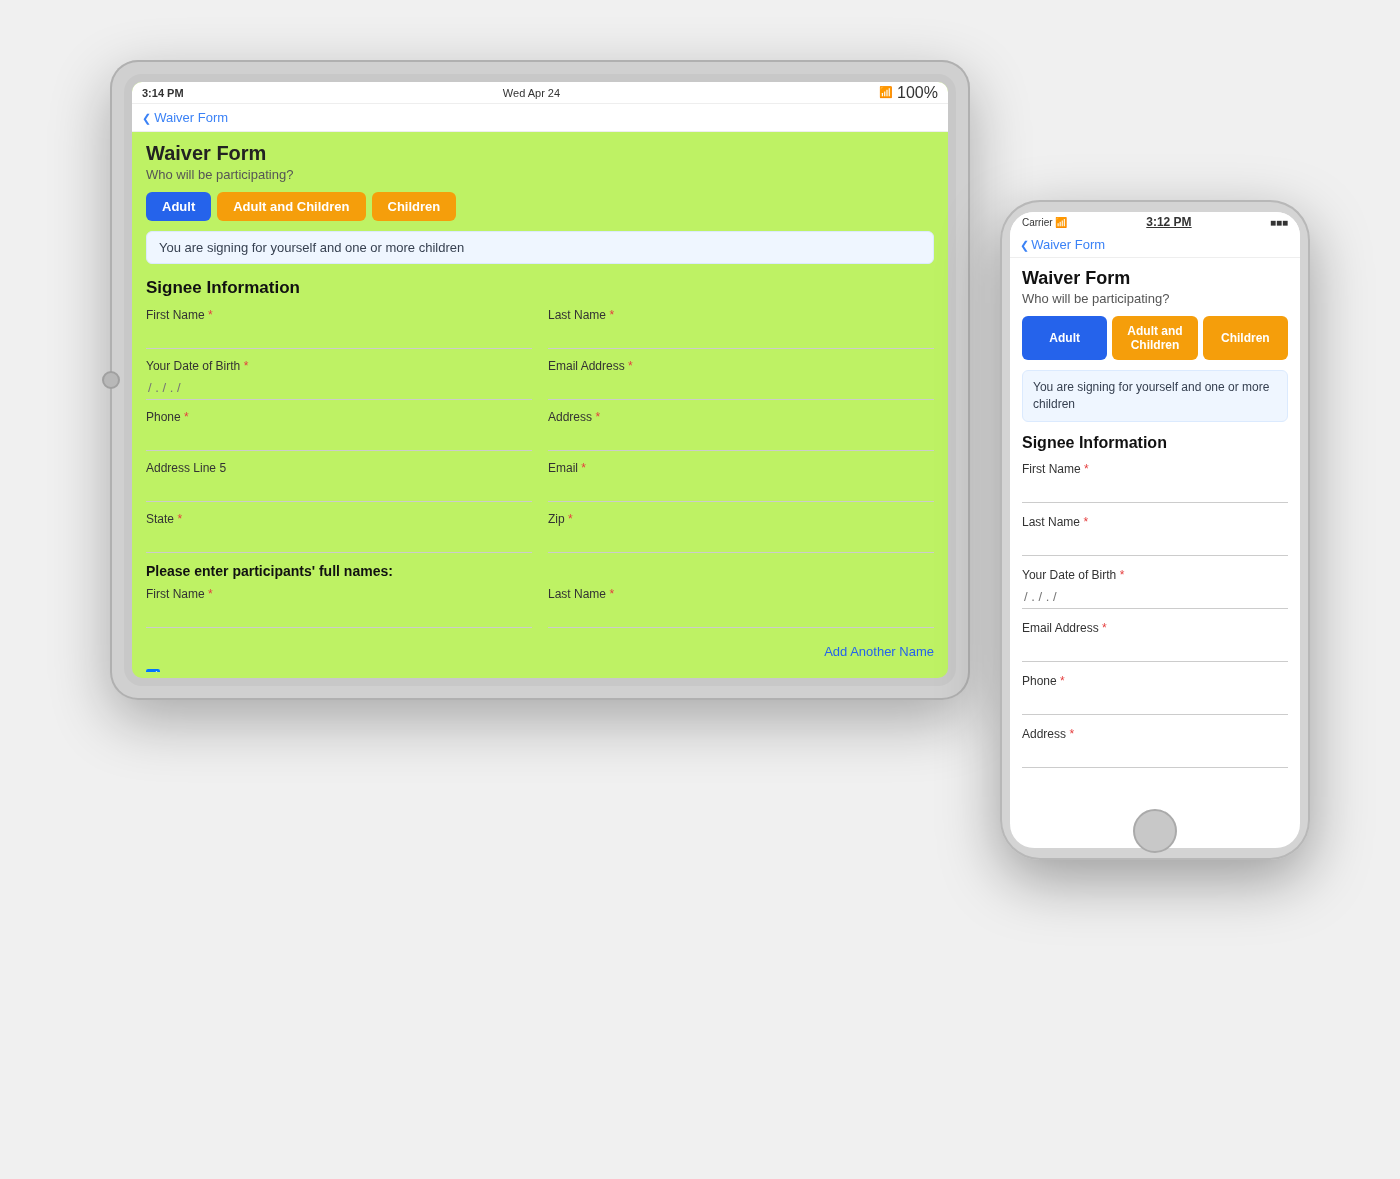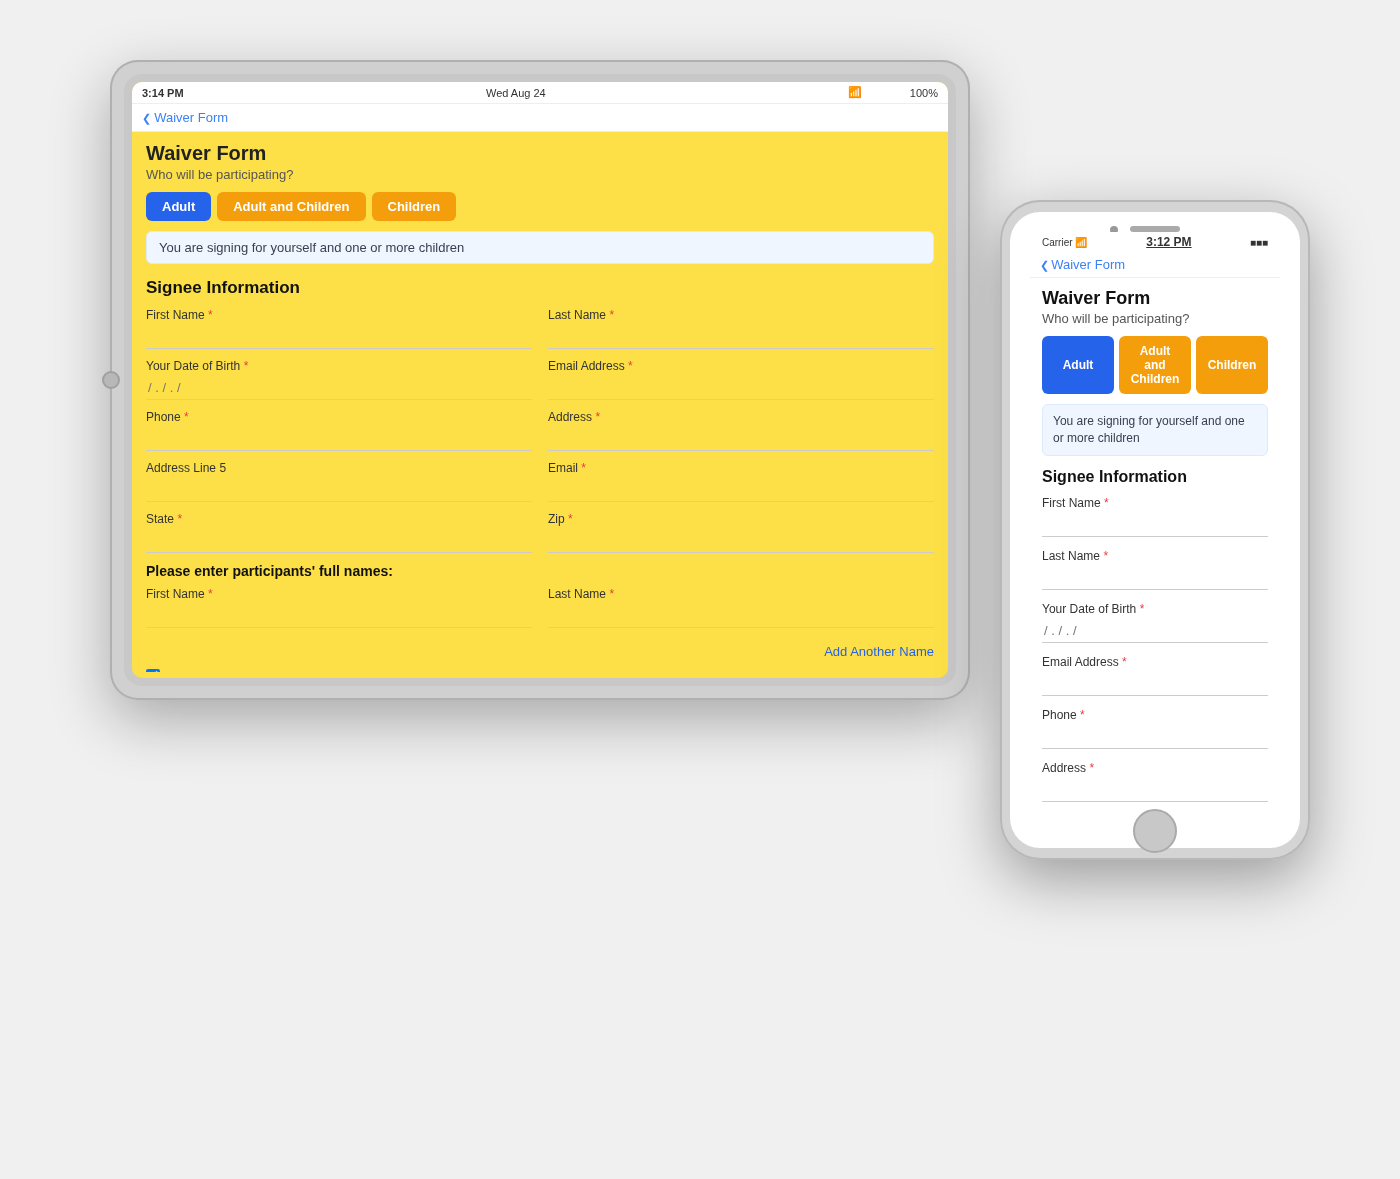--- a/index.html
+++ b/index.html
@@ -31,21 +31,21 @@
       width: 100%;
       height: 100%;
       background: #c8c8c8;
       border-radius: 18px;
       padding: 8px;
       position: relative;
     }
     .tablet-screen {
       width: 100%;
       height: 100%;
-      background: #fde047;
+      background: #bef264;
       border-radius: 10px;
       overflow: hidden;
       position: relative;
     }
     
     .tablet-home {
       position: absolute;
       left: -22px;
       top: 50%;
       transform: translateY(-50%);
@@ -65,21 +65,21 @@
       padding: 0 10px;
       font-size: 11px;
       color: #333;
       border-bottom: 1px solid #eee;
     }
     .tablet-statusbar .time { font-weight: 600; font-size: 11px; }
     .tablet-statusbar .right { display: flex; align-items: center; gap: 4px; font-size: 10px; }
     
     .wifi-icon { font-size: 11px; }
     
-    .battery-text { font-size: 11px; margin-left: 44px; }
+    .battery-text { font-size: 16px; }
 
     .tablet-nav {
       padding: 6px 10px;
       border-bottom: 1px solid #eee;
       background: #fff;
     }
     .tablet-nav .back-link {
       color: #3b82f6;
       font-size: 13px;
       display: flex;
@@ -151,23 +151,23 @@
       height: 660px;
       background: #d4d4d4;
       border-radius: 40px;
       box-shadow: 0 20px 60px rgba(0,0,0,0.35), inset 0 0 0 2px #b8b8b8;
       padding: 12px 10px;
       z-index: 10;
     }
     .phone-inner {
       width: 100%;
       height: 100%;
-      background: #ffffff;
+      background: #0f766e;
       border-radius: 30px;
-      padding: 20px;
+      padding: 0;
       position: relative;
     }
     .phone-screen {
       width: 100%;
       height: 100%;
       background: #fff;
       border-radius: 24px;
       overflow: hidden;
       position: relative;
     }
@@ -284,21 +284,21 @@
 </head>
 <body>
 
 <div class="tablet">
   <div class="tablet-inner">
     <div class="tablet-home"></div>
     <div class="tablet-screen">
 
       <div class="tablet-statusbar">
         <span class="time">3:14 PM</span>
-        <span>Wed Aug 24</span>
+        <span>Wed Apr 24</span>
         <div class="right">
           <span class="wifi-icon">📶</span>
           <span class="battery-text">100%</span>
         </div>
       </div>
 
       <div class="tablet-nav">
         <span class="back-link">
           <span class="chevron-left"></span>
           <span>Waiver Form</span>

